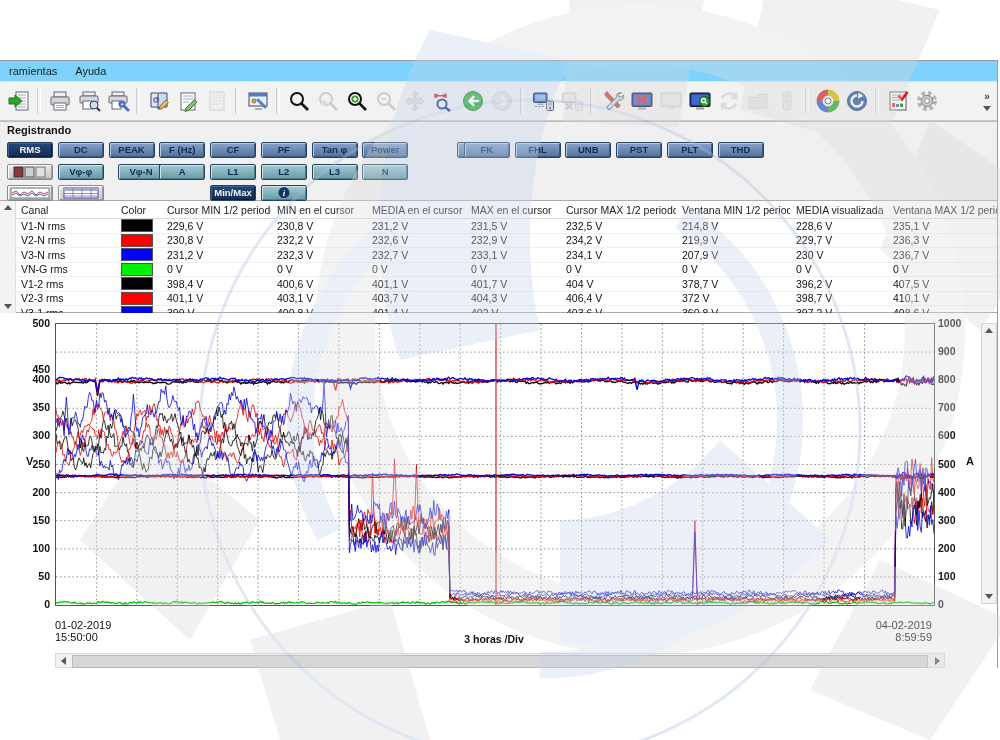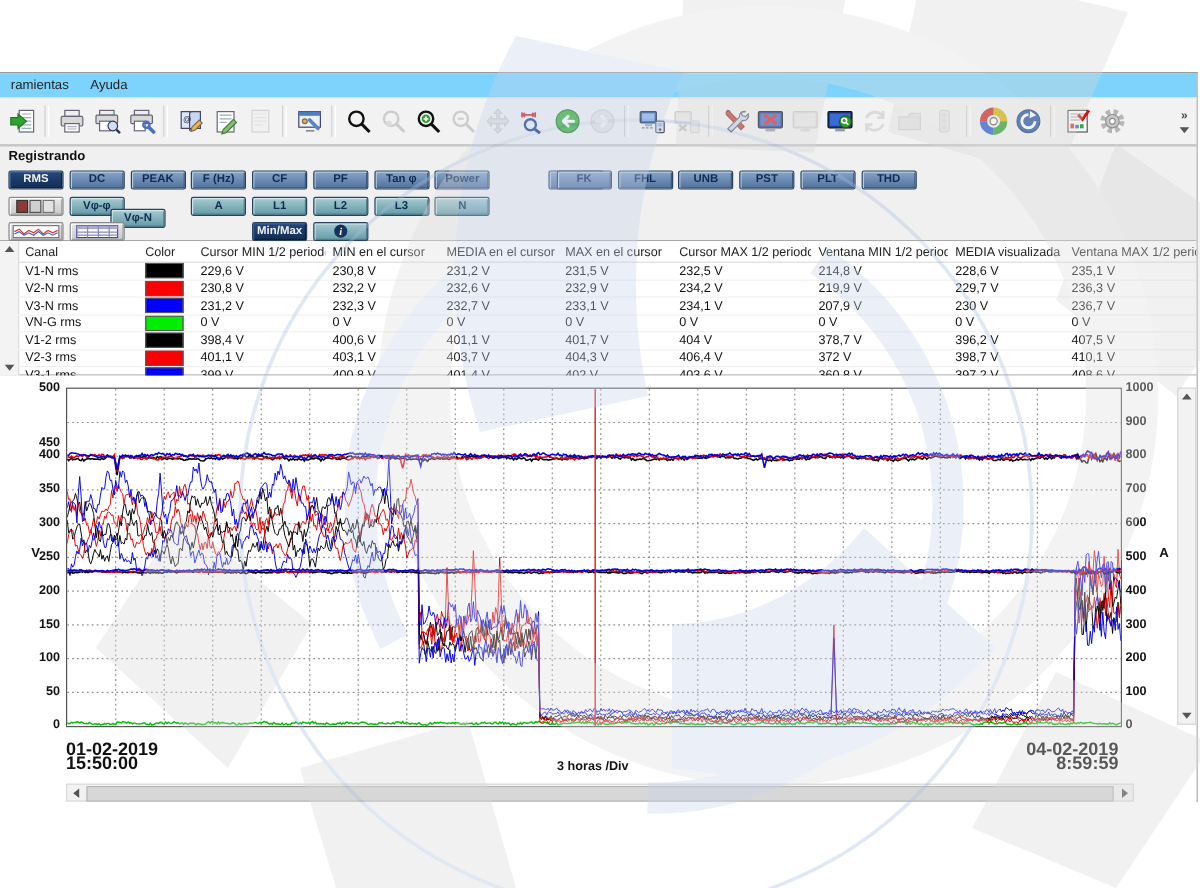--- a/index.html
+++ b/index.html
@@ -54,21 +54,21 @@
   
   #chartzone{position:absolute;left:0;top:252px;width:100%;height:356px;background:#fff;}
   #plotbox{position:absolute;left:55px;top:10px;width:878px;height:281px;border:1px solid #555;background:#fff;}
   #plotbox svg{display:block;}
   .ytick{position:absolute;width:42px;text-align:right;font-size:10.5px;font-weight:bold;color:#111;}
   .ytick2{position:absolute;left:938px;width:40px;text-align:left;font-size:10.5px;font-weight:bold;color:#111;}
   .axis-unit{position:absolute;font-size:11px;font-weight:bold;color:#111;}
   #vscroll{position:absolute;left:981px;top:10px;width:16px;height:281px;background:#f2f2f2;border:1px solid #d5d5d5;box-sizing:border-box;}
   #cursor-label{position:absolute;left:55px;top:294px;width:878px;text-align:center;font-size:10.5px;font-weight:bold;color:#111;}
   #xdiv-label{position:absolute;left:55px;top:320px;width:878px;text-align:center;font-size:10.5px;font-weight:bold;color:#111;}
-  .datelbl{position:absolute;top:306px;font-size:15px;font-weight:bold;color:#111;line-height:12px;}
+  .datelbl{position:absolute;top:306px;font-size:11px;font-weight:normal;color:#111;line-height:12px;}
   #hscroll{position:absolute;left:55px;top:340px;width:890px;height:15px;background:#f2f2f2;border:1px solid #d9d9d9;box-sizing:border-box;}
   #hthumb{position:absolute;left:16px;top:1px;height:11px;right:16px;background:#d7d7d7;border:1px solid #b9b9b9;}
 
   
   #watermark{position:absolute;left:0;top:0;width:1000px;height:740px;pointer-events:none;z-index:40;}
 </style>
 </head>
 <body>
 
 <div id="stage">
@@ -334,21 +334,21 @@
         </div>
       <div class="tabrow" id="tabrow2" style="top:42px;">
           <div class="tab teal iconb" style="left: 7px;">
             <svg viewBox="0 0 40 12">
               <rect x="4" y="1" width="9" height="10" fill="#8b3a3a" stroke="#333"></rect>
               <rect x="15" y="1" width="9" height="10" fill="#cfcfcf" stroke="#555"></rect>
               <rect x="26" y="1" width="9" height="10" fill="#e2e2e2" stroke="#777"></rect>
             </svg>
           </div>
           <div class="tab teal" style="left: 57.75px;">Vφ-φ</div>
-          <div class="tab teal" style="left: 92px; margin-top: 10px;">Vφ-N</div>
+          <div class="tab teal" style="left: 118px;">Vφ-N</div>
           <div class="tab teal" style="left: 159.25px;">A</div>
           <div class="tab teal" style="left: 210px;">L1</div>
           <div class="tab teal" style="left: 260.75px;">L2</div>
           <div class="tab teal" style="left: 311.5px;">L3</div>
           <div class="tab teal" style="left: 362.25px;">N</div>
         </div>
       <div class="tabrow" id="tabrow3" style="top:63px;">
           <div class="tab iconb" style="left: 7px;">
             <svg viewBox="0 0 40 12">
               <rect x="1" y="1" width="38" height="10" fill="#fff" stroke="#778"></rect>

